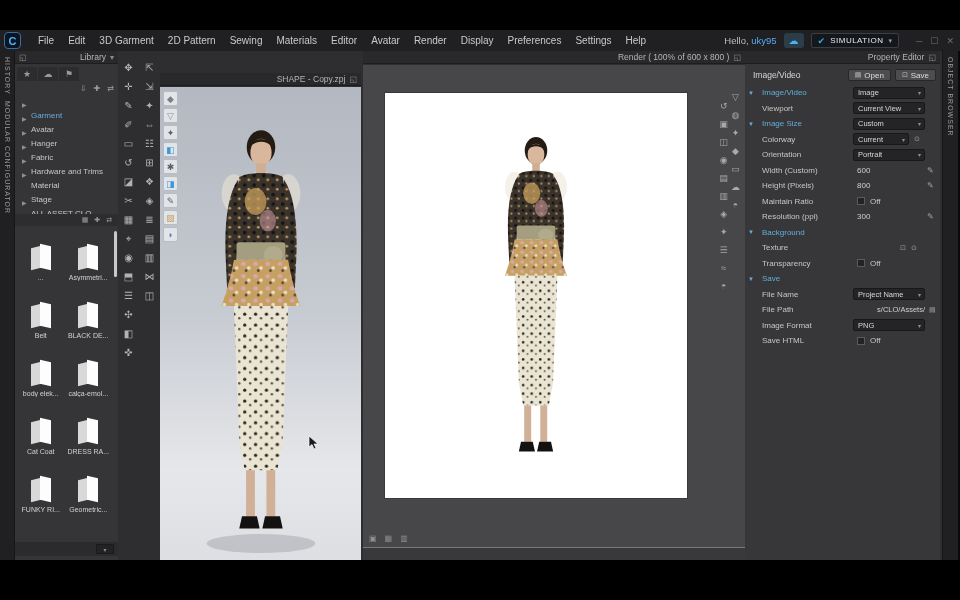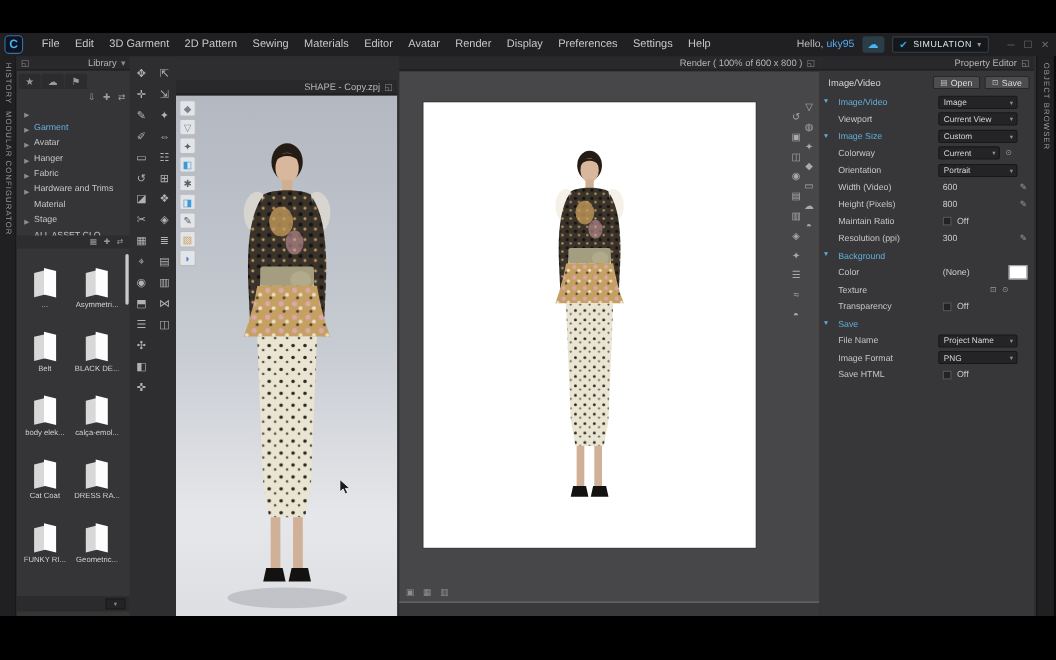--- a/index.html
+++ b/index.html
@@ -522,21 +522,21 @@
         <span class="lab">Orientation</span>
         <span class="ctrl">
             <span class="dd">
               <span class="dv">Portrait</span>
               <span class="dc">▾</span>
             </span>
           </span>
       </div>
 
       <div class="prow">
-        <span class="lab">Width (Video)</span>
+        <span class="lab">Width (Custom)</span>
         <span class="ctrl">
             <span class="val">600</span>
             <span class="pencil">✎</span>
           </span>
       </div>
 
       <div class="prow">
         <span class="lab">Height (Pixels)</span>
         <span class="ctrl">
             <span class="val">800</span>
@@ -558,27 +558,20 @@
             <span class="val">300</span>
             <span class="pencil">✎</span>
           </span>
       </div>
 
       <div class="prow">
         <span class="sar">▼</span>
         <span class="sec">Background</span>
       </div>
 
-      <div class="prow">
-        <span class="lab">Color</span>
-        <span class="ctrl">
-            <span class="val">(None)</span>
-            <span class="swatch"></span>
-          </span>
-      </div>
 
       <div class="prow">
         <span class="lab">Texture</span>
         <span class="ctrl" style="left:150px;">
             <span class="mini">⊡</span>
             <span class="mini">⊙</span>
           </span>
       </div>
 
       <div class="prow">
@@ -597,20 +590,27 @@
       <div class="prow">
         <span class="lab">File Name</span>
         <span class="ctrl">
             <span class="dd">
               <span class="dv">Project Name</span>
               <span class="dc">▾</span>
             </span>
           </span>
       </div>
 
+      <div class="prow">
+        <span class="lab">File Path</span>
+        <span class="ctrl">
+            <span class="pathval">s/CLO/Assets/</span>
+            <span class="mini" style="margin-left:76px;">▤</span>
+          </span>
+      </div>
 
       <div class="prow">
         <span class="lab">Image Format</span>
         <span class="ctrl">
             <span class="dd">
               <span class="dv">PNG</span>
               <span class="dc">▾</span>
             </span>
           </span>
       </div>

